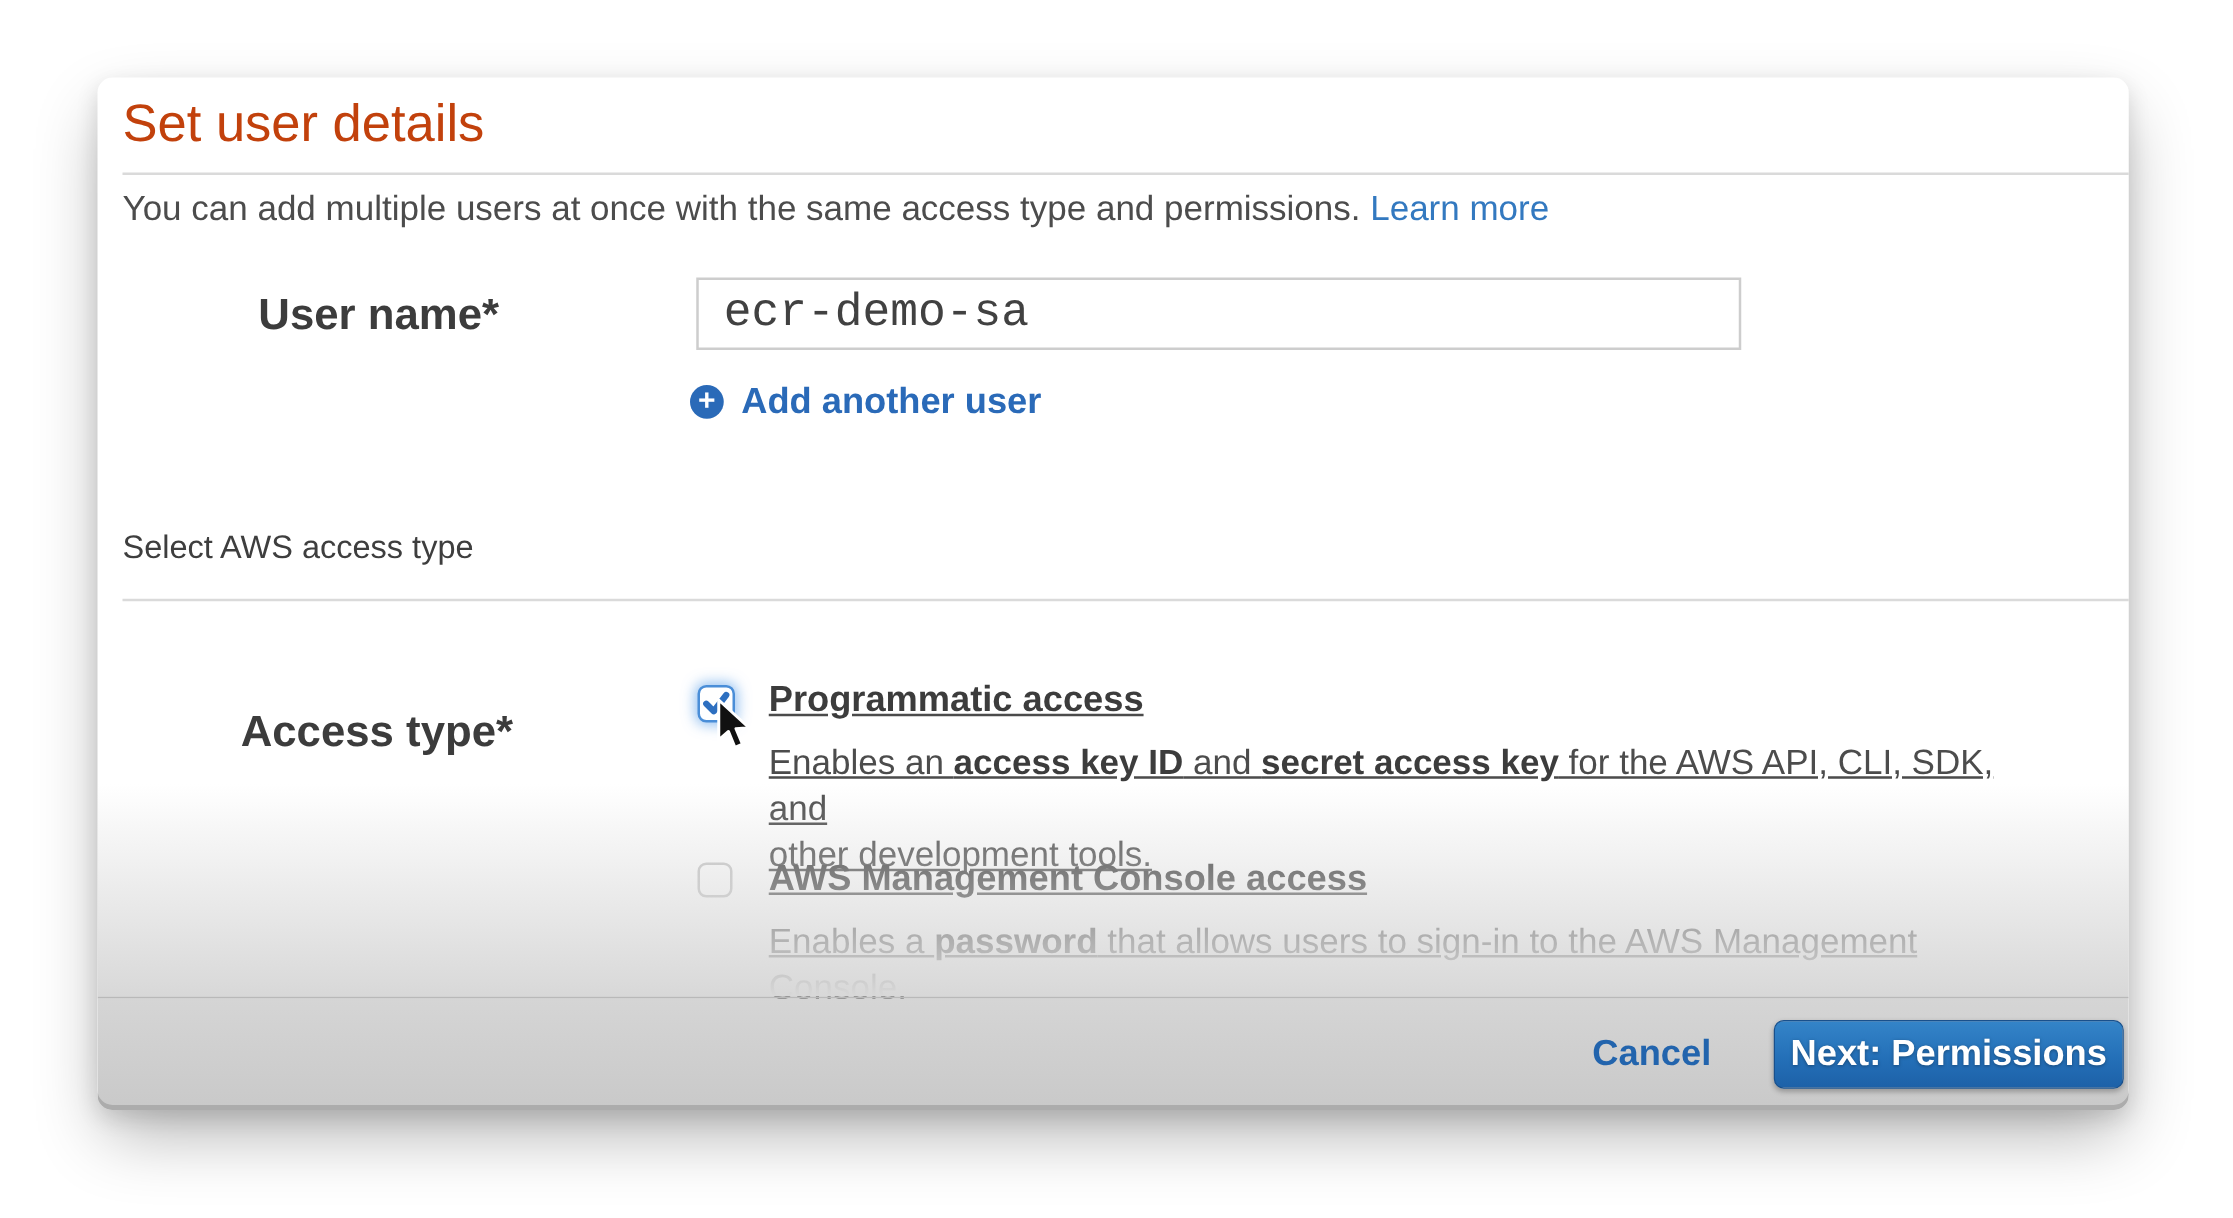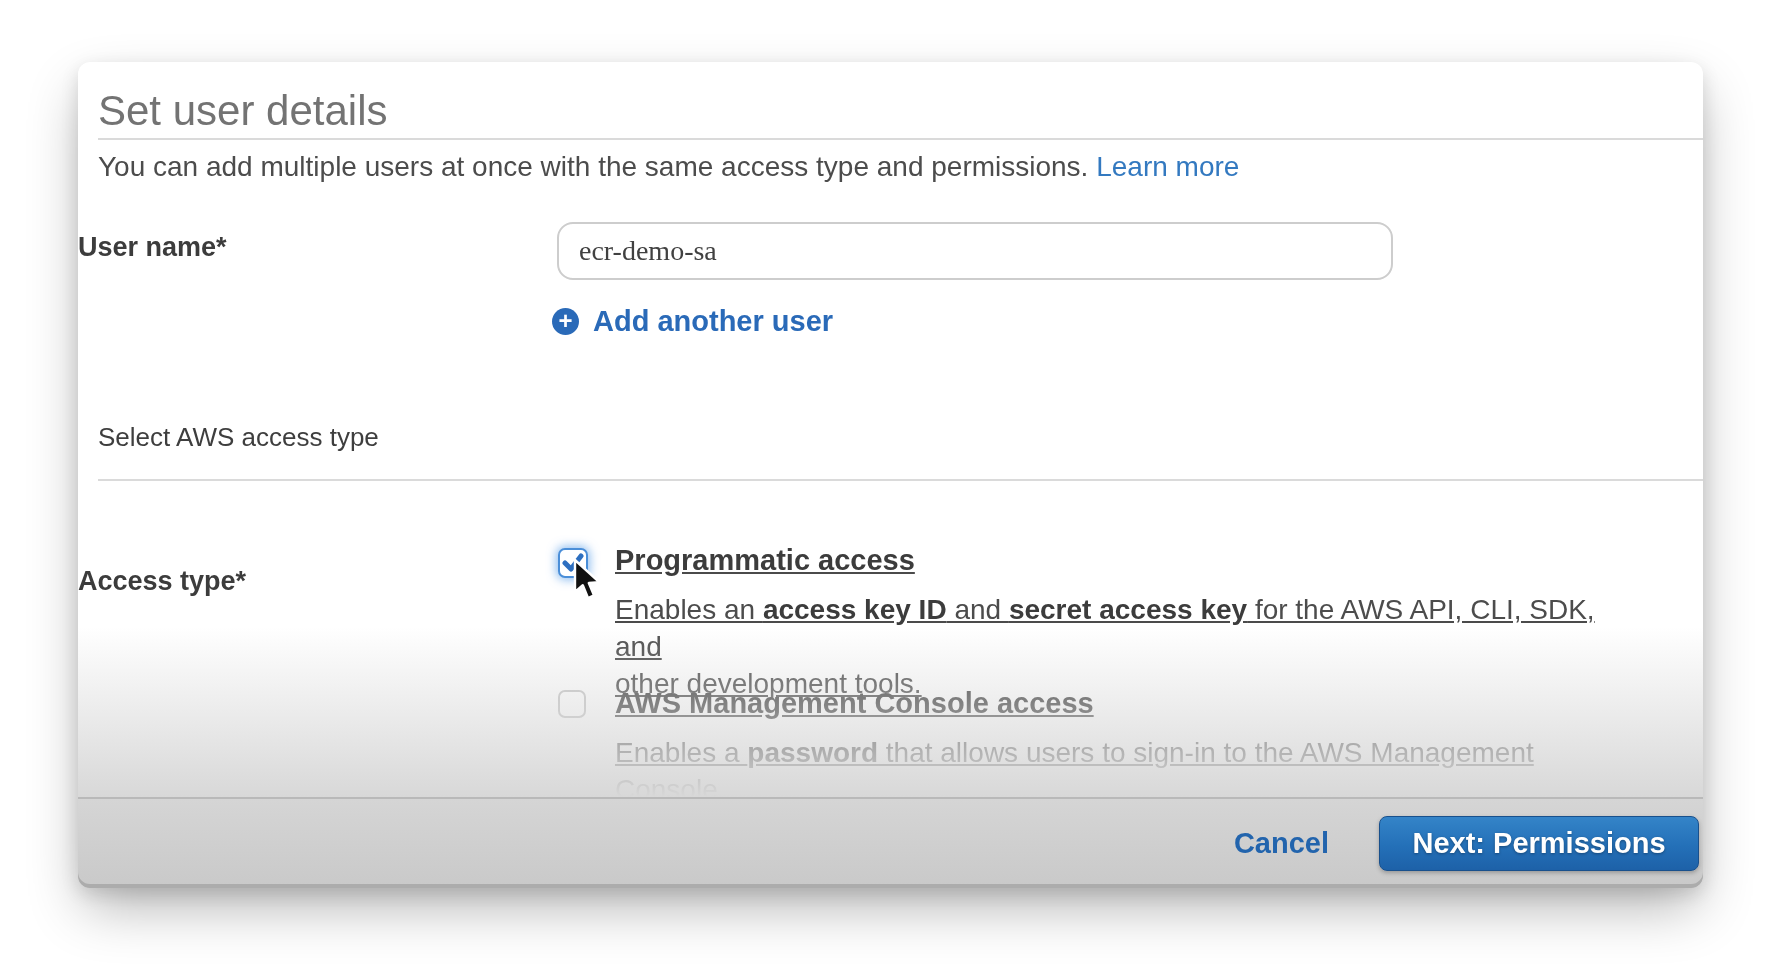--- a/index.html
+++ b/index.html
@@ -8,39 +8,39 @@
     font-family: "Liberation Sans", sans-serif;
     background: radial-gradient(140% 140% at 55% 45%, #ffffff 62%, #ededed 100%);
     color: #4b4b4b;
   }
   .card {
     position: absolute; left: 78px; top: 62px; width: 1625px; height: 826px;
     background: #ffffff; border-radius: 12px;
     box-shadow: 0 24px 55px -6px rgba(0,0,0,0.30), 0 6px 18px rgba(0,0,0,0.12);
   }
   .abs { position: absolute; }
-  .h1 { left: 20px; top: 12px; font-size: 42px; font-weight: 400; color: #737373; line-height: 1.2; margin-top: 12px; }
+  .h1 { left: 20px; top: 12px; font-size: 42px; font-weight: 400; color: #c2410c; line-height: 1.2; }
   .h2 { left: 20px; top: 360px; font-size: 26px; font-weight: 400; color: #3e3e3e; line-height: 1.2; }
   .rule { left: 20px; right: 0; height: 2px; background: #dadada; }
   .rule1 { top: 76px; }
   .rule2 { top: 417px; }
   .desc { left: 20px; font-size: 28px; line-height: 38px; color: #4c4c4c; }
   .desc1 { top: 86px; }
   .desc2 { top: 426px; }
   a.learn { color: #3379c0; text-decoration: none; cursor: pointer; }
   .form-label {
-    left: 0; width: 450px; text-align: left;
-    font-size: 27px; font-weight: 700; color: #3c3c3c;
+    left: 0; width: 450px; text-align: center;
+    font-size: 35px; font-weight: 700; color: #3c3c3c;
   }
   .lbl-username { top: 170px; }
   .lbl-access { top: 504px; width: 447px; }
   .text-input {
     left: 479px; top: 160px; width: 836px; height: 58px;
-    border: 2px solid #cdcdcd; border-radius: 16px; background: #ffffff;
-    font-family: Liberation Serif, serif; font-size: 28px; color: #414141;
+    border: 2px solid #cdcdcd; border-radius: 0; background: #ffffff;
+    font-family: Liberation Mono, monospace; font-size: 37px; color: #414141;
     padding: 0 20px; outline: none;
   }
   .add-row { left: 474px; top: 243px; display: flex; align-items: center; cursor: pointer; }
   .plus-circle {
     width: 27px; height: 27px; border-radius: 50%; background: #2a6ab8;
     color: #ffffff; display: flex; align-items: center; justify-content: center;
     font-size: 24px; font-weight: 700; line-height: 1; padding-bottom: 2px;
   }
   .add-label { margin-left: 14px; font-size: 29px; font-weight: 700; color: #2a6ab8; }
   .checkbox {
@@ -67,21 +67,21 @@
     left: 0; right: 0; bottom: 0; height: 91px;
     background: linear-gradient(180deg, #d5d5d5 0%, #c9c9c9 100%);
     border-top: 2px solid #b9b9b9;
     border-radius: 0 0 12px 12px;
     box-shadow: inset 0 -4px 0 #acacac;
     display: flex; align-items: center; justify-content: flex-end;
     padding-right: 4px;
   }
   .cancel-link { font-size: 29px; font-weight: 700; color: #2264ad; cursor: pointer; text-decoration: none; }
   .next-btn {
-    margin-left: 50px; width: 320px; height: 55px; border-radius: 8px;
+    margin-left: 50px; width: 280px; height: 55px; border-radius: 8px;
     border: 1px solid #19508c;
     background: linear-gradient(180deg, #3484c8 0%, #2470b8 55%, #1d61a8 100%);
     color: #ffffff; font-family: "Liberation Sans", sans-serif;
     font-size: 29px; font-weight: 700; text-shadow: 0 1px 3px rgba(0,0,0,0.35);
     box-shadow: 0 2px 4px rgba(0,0,0,0.25);
     cursor: pointer;
   }
   .cursor-icon { left: 494px; top: 497px; pointer-events: none; }
 </style>
 </head>

